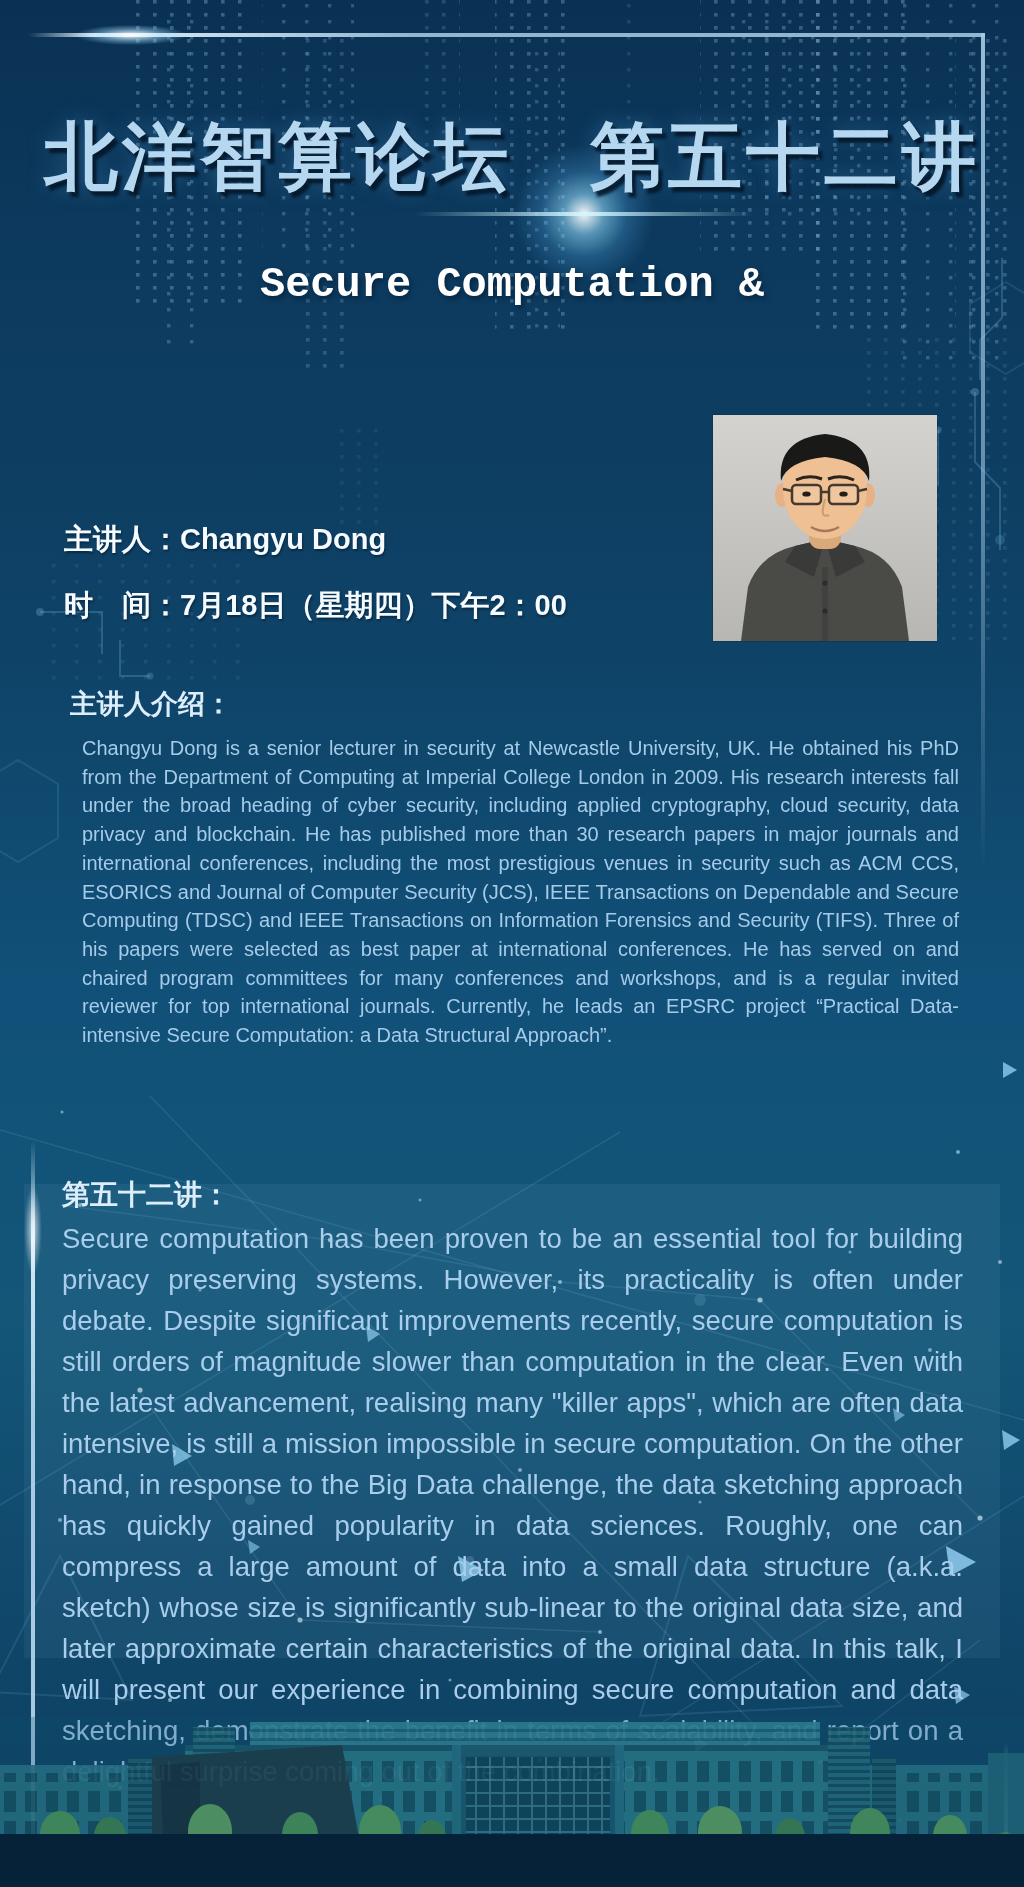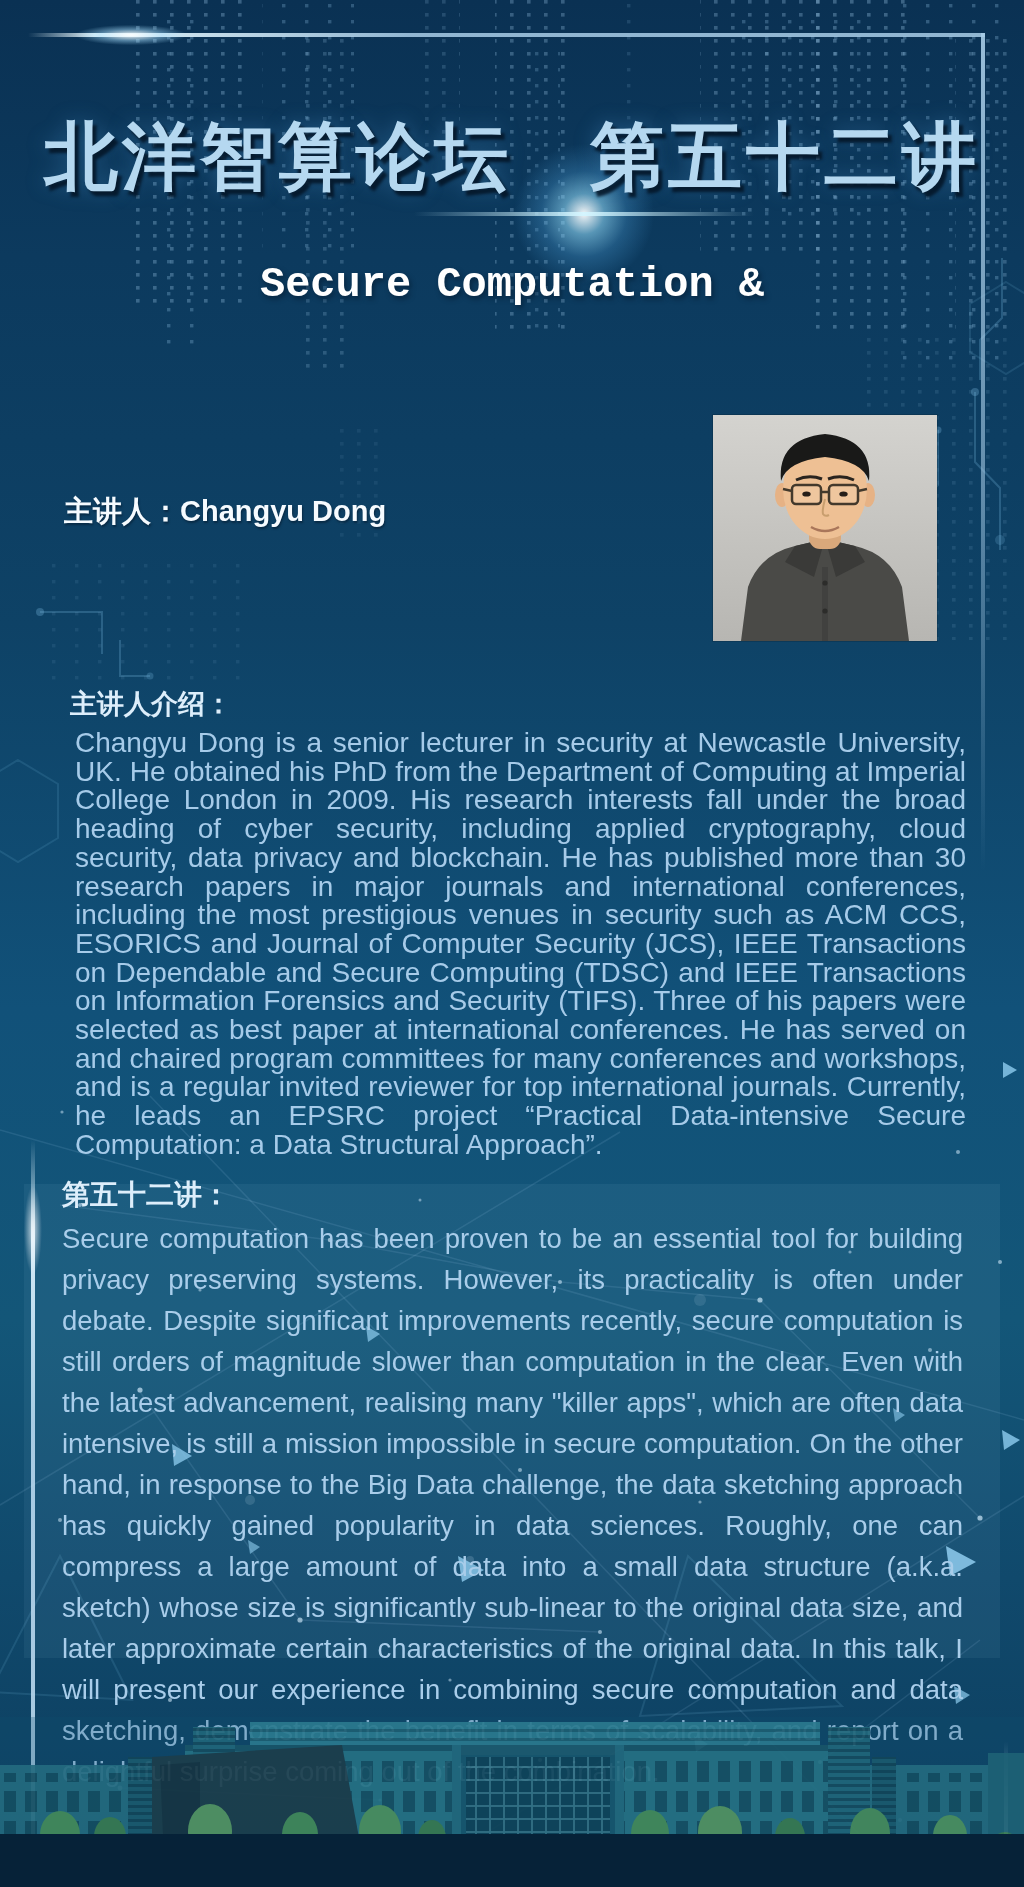--- a/index.html
+++ b/index.html
@@ -34,27 +34,27 @@
 
   .forum-title{left:0;right:0;top:108px;text-align:center;margin:0;
     font-size:74px;font-weight:bold;letter-spacing:4px;color:#b5d8f0;
     text-shadow:4px 5px 3px rgba(4,22,40,.9),0 0 20px rgba(90,170,230,.35);}
   .talk-title{left:0;right:0;top:260px;text-align:center;color:#ffffff;
     font-size:42px;line-height:50px;font-weight:bold;
     text-shadow:2px 3px 5px rgba(4,22,40,.55);font-family:Liberation Mono, monospace;}
 
   .info{left:64px;top:492px;color:#f6fbff;font-size:29px;font-weight:bold;line-height:38px;
     text-shadow:1px 2px 2px rgba(4,22,40,.5);}
-  .info .row{white-space:nowrap;}
+  .info .row{white-space:nowrap;margin-top:28px;}
 
   .photo{left:713px;top:415px;width:224px;height:226px;box-shadow:0 0 0 1px rgba(10,40,60,.35);}
 
   .bio{left:70px;top:686px;width:901px;}
   .bio h2{margin:0 0 7px 0;font-size:27px;font-weight:bold;color:#ddeefb;}
-  .bio p{margin:5px;font-size:28px;line-height:28.7px;color:#a6cbe9;text-align:justify;}
+  .bio p{margin:12px;font-size:20px;line-height:28.7px;color:#a6cbe9;text-align:justify;}
 
   .abstract-panel{left:24px;top:1184px;width:976px;height:474px;background:rgba(170,212,240,.07);}
   .abstract{left:62px;top:1176px;width:901px;}
   .abstract h2{margin:0 0 4px 0;font-size:28px;font-weight:bold;color:#ddeefb;}
   .abstract p{margin:0;font-size:27.5px;line-height:41px;color:#a9cdea;text-align:justify;}
 
   .bg-decor{left:0;top:0;width:1024px;height:1887px;pointer-events:none;}
   .building{left:0;top:1637px;width:1024px;height:250px;}
 </style>
 </head>
@@ -182,20 +182,21 @@
   <div class="abs flare"></div>
 
   <h1 class="abs forum-title">北洋智算论坛　第五十二讲</h1>
 
   <div class="abs talk-title">
     <div>Secure Computation &amp;</div>
   </div>
 
   <div class="abs info">
     <div class="row"><span>主讲人：</span><span>Changyu Dong</span></div>
+    <div class="row"><span>时　间：</span><span>7月18日（星期四）下午2：00</span></div>
   </div>
 
   <svg class="abs photo" viewBox="0 0 224 226">
     <defs>
       <linearGradient id="pbg" x1="0" y1="0" x2="0" y2="1">
         <stop offset="0" stop-color="#d4d3cf"></stop>
           <stop offset="1" stop-color="#b7b6b2"></stop>
       </linearGradient>
     </defs>
     <rect width="224" height="226" fill="url(#pbg)"></rect>

